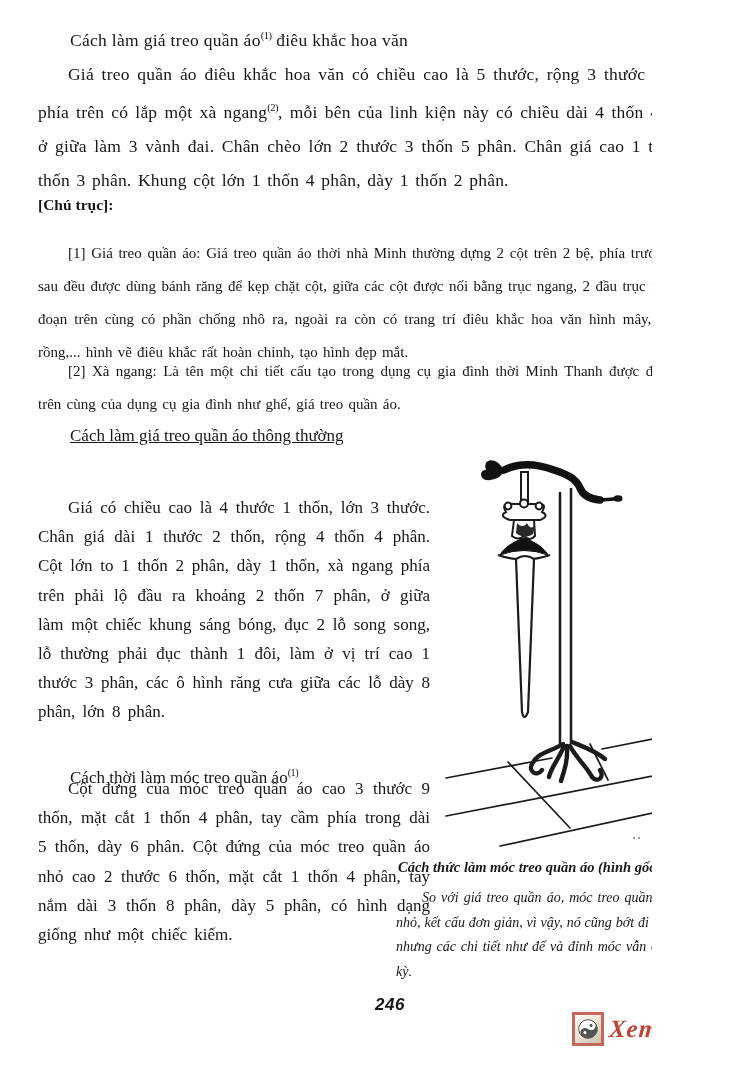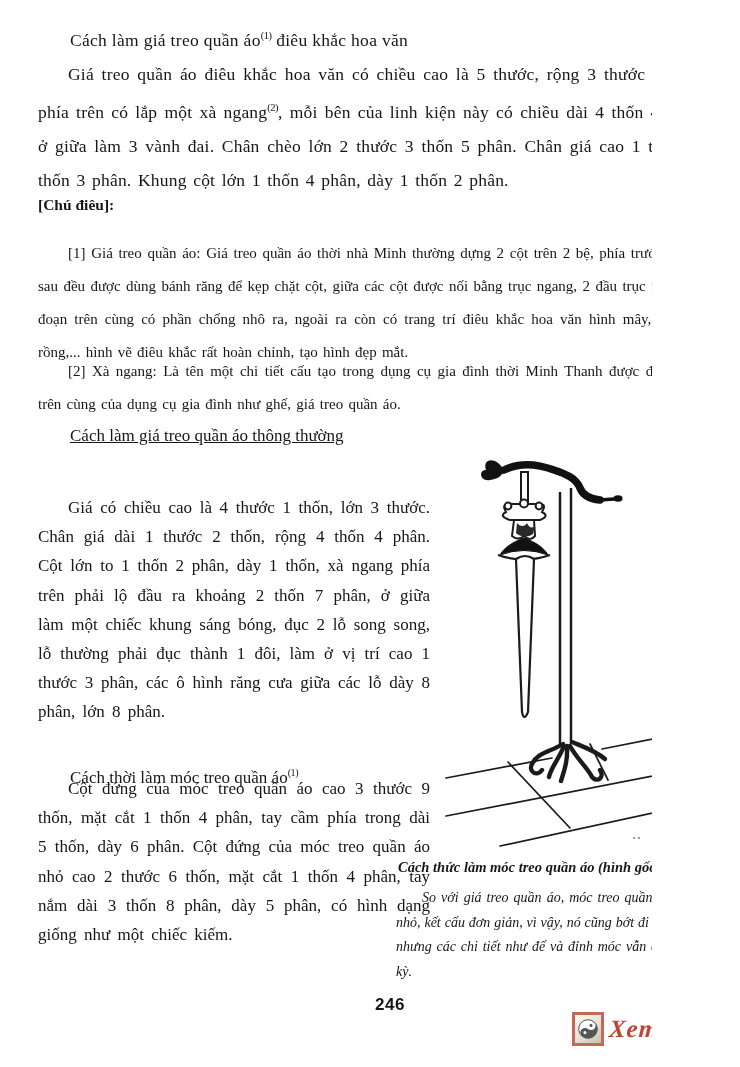--- a/index.html
+++ b/index.html
@@ -19,21 +19,21 @@
   .note2{top:355px;}
   .colL{left:38px;width:392px;font-size:17px;}
   .h-common{top:421px;width:356px;line-height:29px;text-indent:32px;text-decoration:underline;}
   .b-common{top:493px;line-height:29.2px;word-spacing:3px;}
   .h-hook{top:767px;text-indent:32px;}
   .b-hook{top:754px;line-height:29.2px;word-spacing:3px;margin-top:20px;}
   .figwrap{left:442px;top:446px;width:296px;height:404px;}
   .figcap{left:398px;top:859px;width:340px;font-size:14.5px;font-weight:bold;font-style:italic;}
   .figdesc{left:396px;top:886px;width:342px;font-size:14px;font-style:italic;line-height:24.6px;text-indent:26px;}
   .pagenum{left:340px;top:995px;width:100px;text-align:center;
-    font-family:"Liberation Sans",sans-serif;font-weight:bold;font-size:17px;letter-spacing:.5px;}
+    font-family:"Liberation Sans",sans-serif;font-weight:bold;font-size:17px;letter-spacing:.5px;font-style:italic;}
   .logo{left:572px;top:1012px;display:flex;align-items:center;gap:5px;}
   .logo-box{
     width:32px;height:34px;box-sizing:border-box;border:3px solid #c4685c;
     background:linear-gradient(145deg,#fbfaf7 0%,#e8e0d2 55%,#c9bfae 100%);
     display:flex;align-items:center;justify-content:center;
   }
   .logo-text{
     font-family:"Liberation Serif",serif;font-style:italic;font-weight:bold;
     font-size:25px;color:#c04336;letter-spacing:1px;transform:skewX(-4deg);
     white-space:nowrap;
@@ -41,21 +41,21 @@
 </style>
 </head>
 <body>
 
 <div class="page">
 
   <div class="abs title"><span>Cách làm giá treo quần áo</span><sup class="fnref">(1)</sup><span> điêu khắc hoa văn</span></div>
 
   <div class="abs intro just ind"><span>Giá treo quần áo điêu khắc hoa văn có chiều cao là 5 thước, rộng 3 thước 7 thốn, phía trên có lắp một xà ngang</span><sup class="fnref">(2)</sup><span>, mỗi bên của linh kiện này có chiều dài 4 thốn 4 phân, ở giữa làm 3 vành đai. Chân chèo lớn 2 thước 3 thốn 5 phân. Chân giá cao 1 thước 5 thốn 3 phân. Khung cột lớn 1 thốn 4 phân, dày 1 thốn 2 phân.</span></div>
 
-  <div class="abs notes-label">[Chú điêu]:</div>
+  <div class="abs notes-label">[Chú trục]:</div>
   <div class="abs note note1 just ind">[1] Giá treo quần áo: Giá treo quần áo thời nhà Minh thường dựng 2 cột trên 2 bệ, phía trước và phía sau đều được dùng bánh răng để kẹp chặt cột, giữa các cột được nối bằng trục ngang, 2 đầu trục ngang của đoạn trên cùng có phần chống nhô ra, ngoài ra còn có trang trí điêu khắc hoa văn hình mây, hình đầu rồng,... hình vẽ điêu khắc rất hoàn chỉnh, tạo hình đẹp mắt.</div>
   <div class="abs note note2 just ind">[2] Xà ngang: Là tên một chi tiết cấu tạo trong dụng cụ gia đình thời Minh Thanh được đặt ở đoạn trên cùng của dụng cụ gia đình như ghế, giá treo quần áo.</div>
 
   <div class="abs colL h-common just">Cách làm giá treo quần áo thông thường</div>
   <div class="abs colL b-common just ind">Giá có chiều cao là 4 thước 1 thốn, lớn 3 thước. Chân giá dài 1 thước 2 thốn, rộng 4 thốn 4 phân. Cột lớn to 1 thốn 2 phân, dày 1 thốn, xà ngang phía trên phải lộ đầu ra khoảng 2 thốn 7 phân, ở giữa làm một chiếc khung sáng bóng, đục 2 lỗ song song, lỗ thường phải đục thành 1 đôi, làm ở vị trí cao 1 thước 3 phân, các ô hình răng cưa giữa các lỗ dày 8 phân, lớn 8 phân.</div>
 
   <div class="abs colL h-hook"><span>Cách thời làm móc treo quần áo</span><sup class="fnref">(1)</sup></div>
   <div class="abs colL b-hook just ind">Cột đứng của móc treo quần áo cao 3 thước 9 thốn, mặt cắt 1 thốn 4 phân, tay cầm phía trong dài 5 thốn, dày 6 phân. Cột đứng của móc treo quần áo nhỏ cao 2 thước 6 thốn, mặt cắt 1 thốn 4 phân, tay nắm dài 3 thốn 8 phân, dày 5 phân, có hình dạng giống như một chiếc kiếm.</div>
 
   <div class="abs figwrap">

